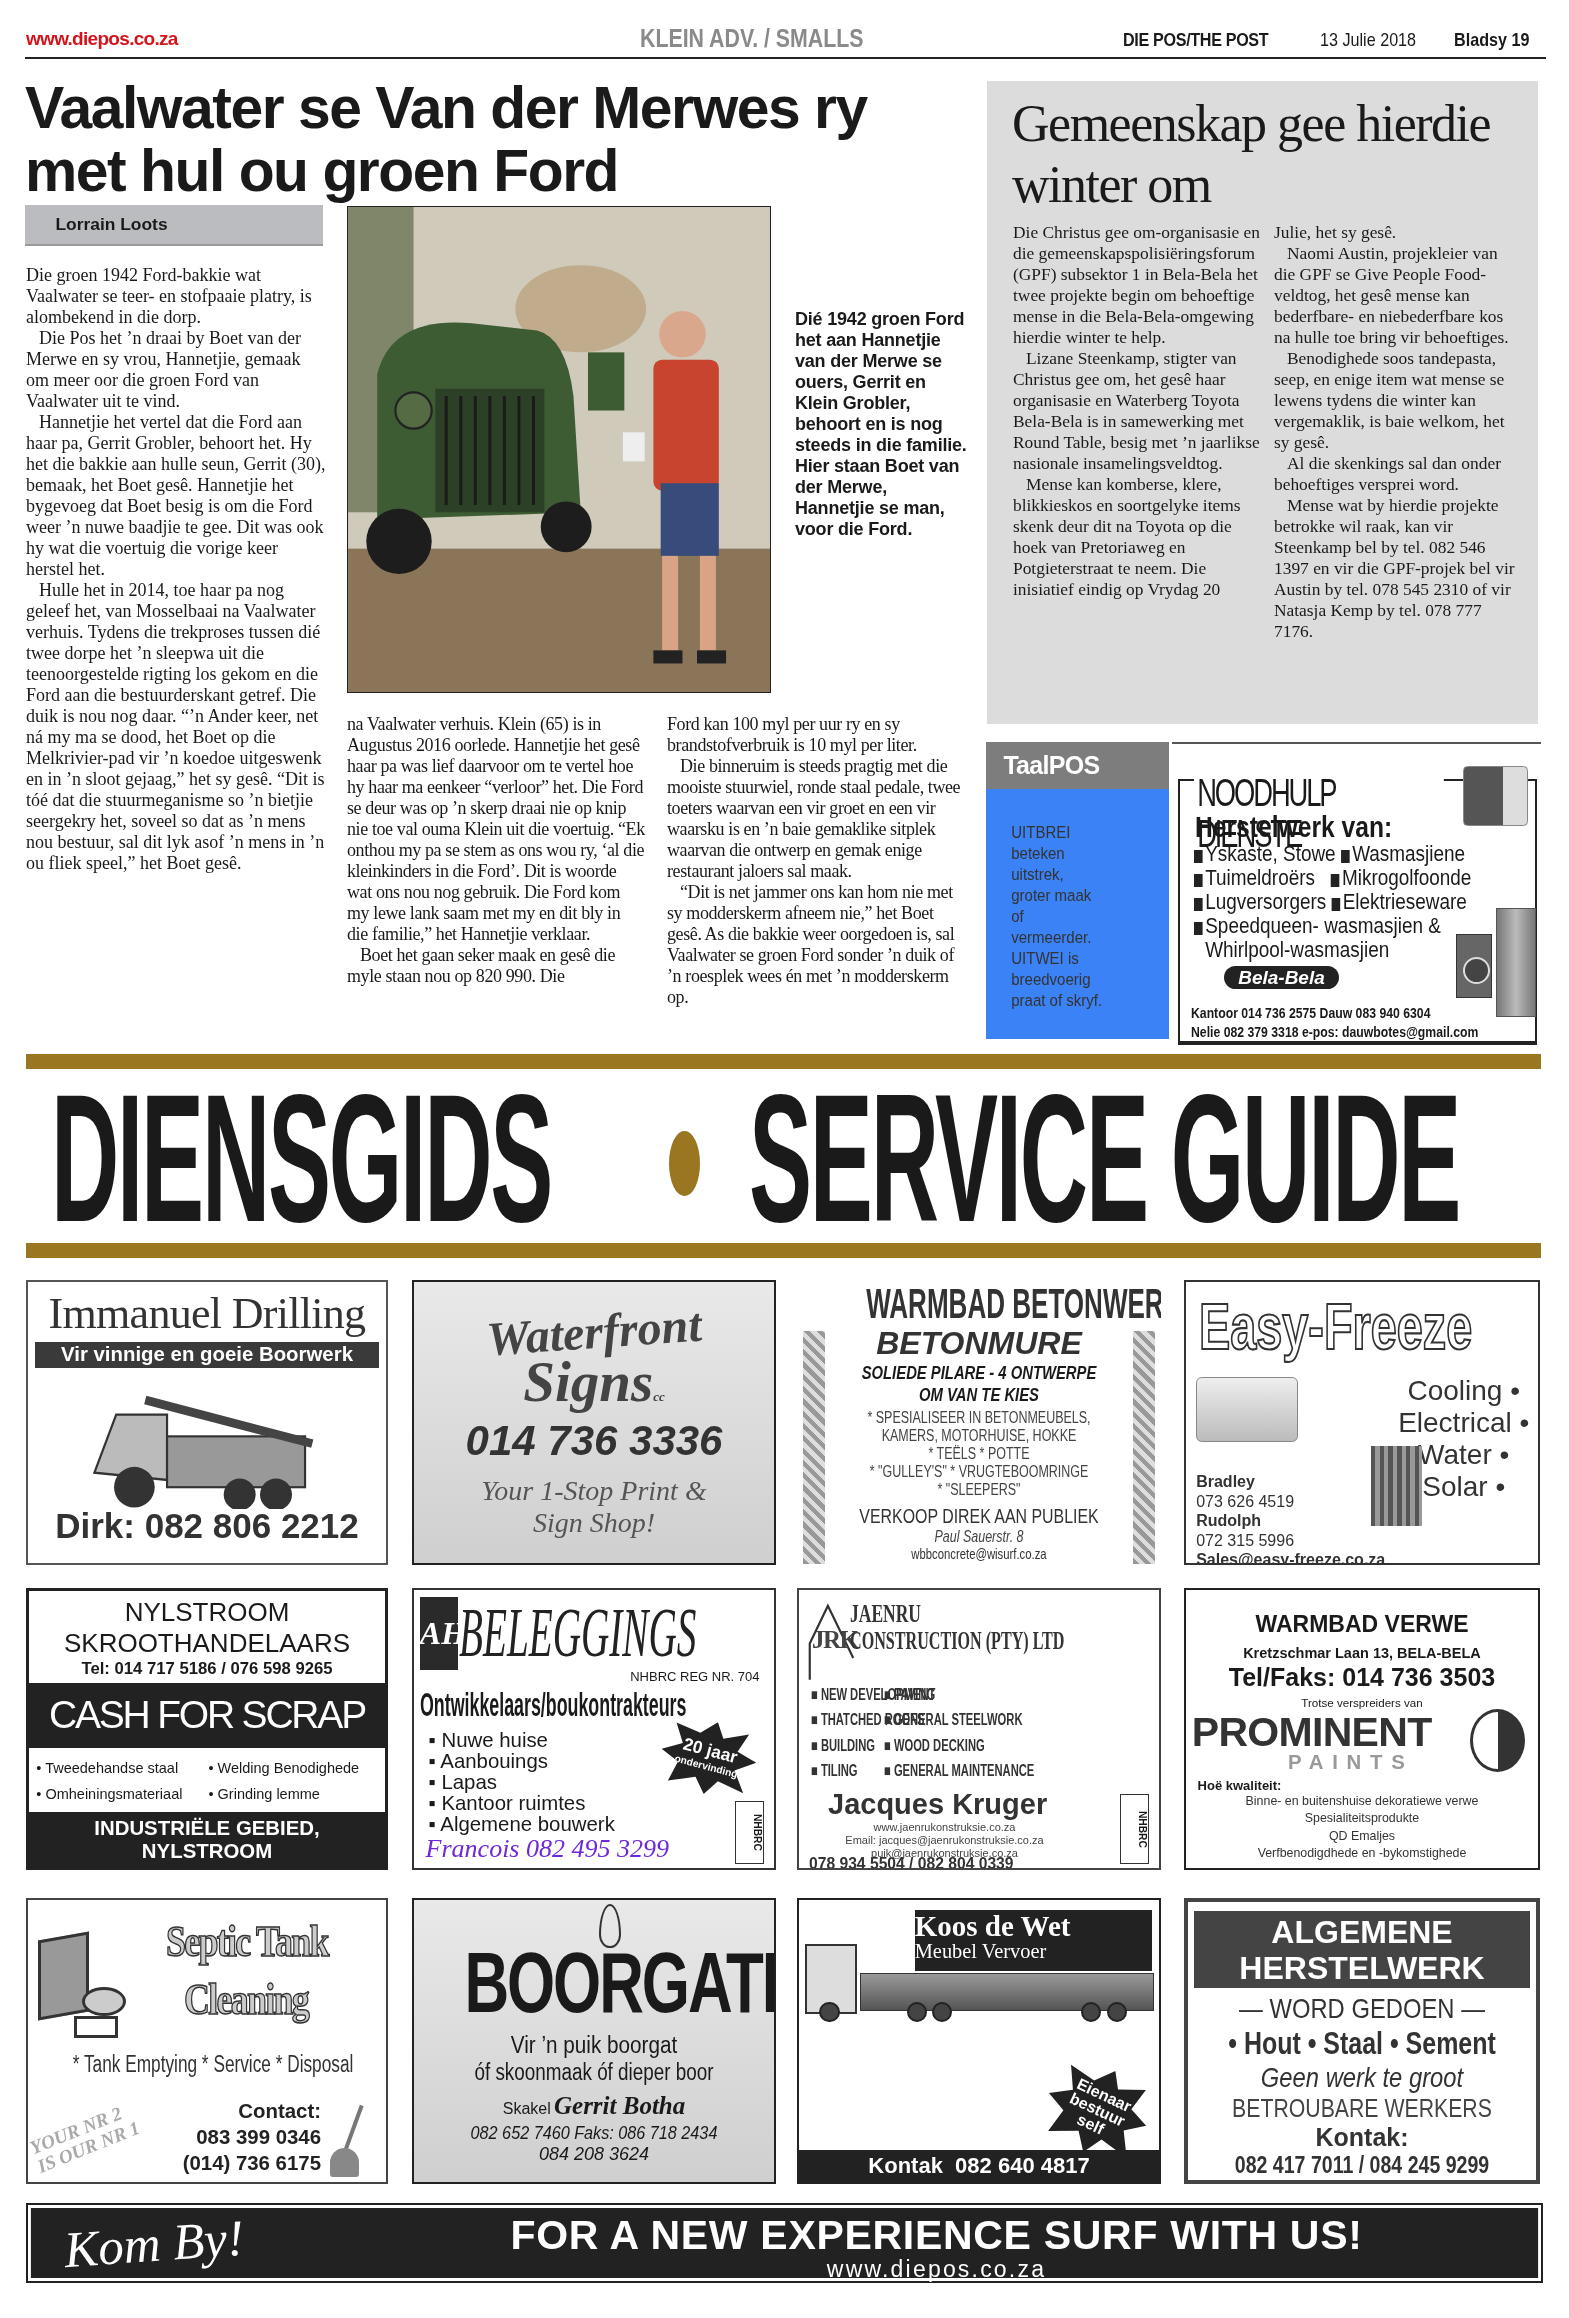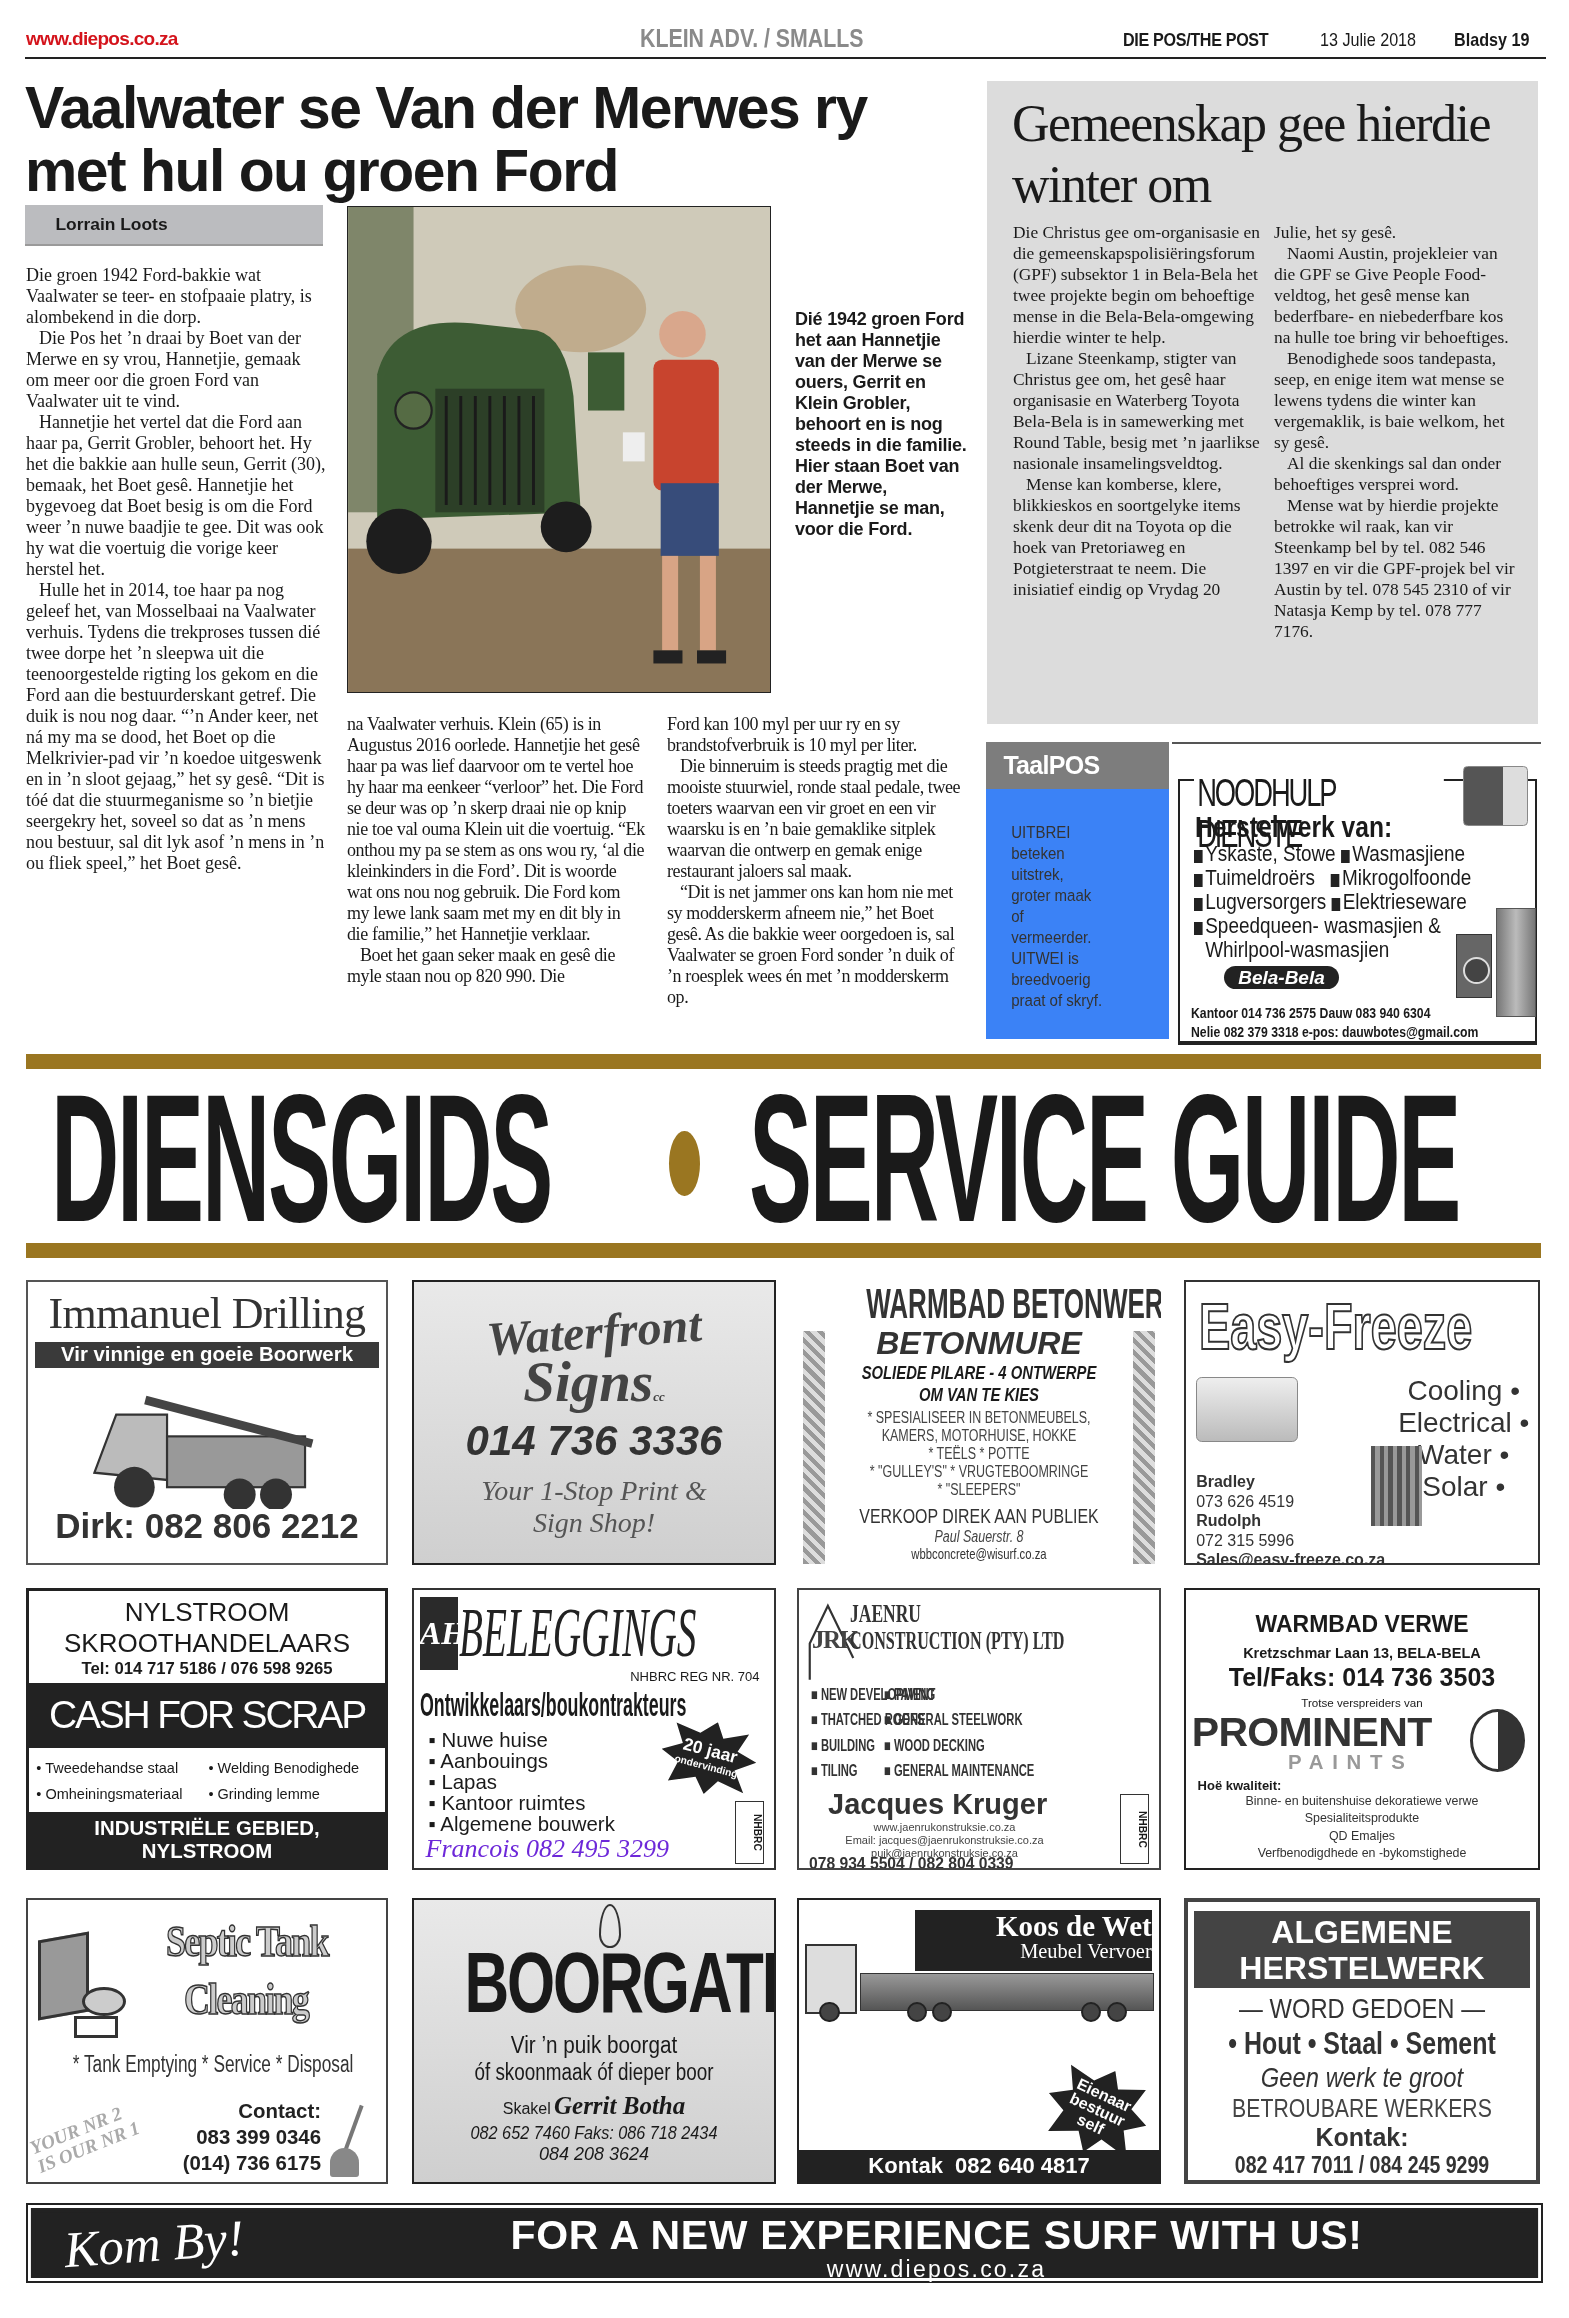--- a/index.html
+++ b/index.html
@@ -353,21 +353,21 @@
   <div style="position:absolute;left:185px;top:4.4px;width:22px;height:44px;border:2.2px solid #333;border-radius:50% 50% 50% 50%/70% 70% 30% 30%"></div>
   <div class="c" style="font:bold 86px 'Liberation Sans',sans-serif;color:#1a1a1a;margin-top:42px;letter-spacing:-2.9px;transform:scaleX(.72);white-space:nowrap;line-height:80px">BOORGATE</div>
   <div class="c" style="font:23px 'Liberation Sans',sans-serif;margin-top:10.2px;transform:scaleX(.9)">Vir ’n puik boorgat</div>
   <div class="c" style="font:23px 'Liberation Sans',sans-serif;transform:scaleX(.82);white-space:nowrap">óf skoonmaak óf dieper boor</div>
   <div class="c" style="margin-top:5.8px"><span style="font:16px 'Liberation Sans',sans-serif">Skakel</span> <span style="font:italic bold 25px 'Liberation Serif',serif">Gerrit Botha</span></div>
   <div class="c" style="font:italic 18px 'Liberation Sans',sans-serif;margin-top:2.9px;transform:scaleX(.9);white-space:nowrap">082 652 7460 Faks: 086 718 2434</div>
   <div class="c" style="font:italic 18px 'Liberation Sans',sans-serif">084 208 3624</div>
 </div>
 
 <div class="ad" style="left:797px;top:1898px;width:364px;height:286px;border-color:#222">
-  <div style="position:absolute;right:7.3px;top:10.2px;width:237px;height:61px;background:#222;color:#fff;text-align:right">
+  <div style="position:absolute;right:7.3px;top:10.2px;width:237px;height:61px;background:#222;color:#fff;text-align:left">
     <div style="font:bold 29px 'Liberation Serif',serif;margin-top:0">Koos de Wet</div>
     <div style="font:20.4px 'Liberation Serif',serif;margin-top:-2.9px">Meubel Vervoer</div>
   </div>
   <div style="position:absolute;left:5.8px;top:44px;width:349px;height:80px">
     <div style="position:absolute;left:0;top:0;width:52px;height:70px;background:#ddd;border:2.2px solid #333"></div>
     <div style="position:absolute;left:55px;top:29px;width:294px;height:38px;background:linear-gradient(180deg,#999,#555);border:1.5px solid #333"></div>
     <div style="position:absolute;left:14.5px;top:58px;width:20.4px;height:20.4px;border-radius:50%;background:#444;border:2.2px solid #222"></div>
     <div style="position:absolute;left:102px;top:58px;width:20.4px;height:20.4px;border-radius:50%;background:#444;border:2.2px solid #222"></div>
     <div style="position:absolute;left:127px;top:58px;width:20.4px;height:20.4px;border-radius:50%;background:#444;border:2.2px solid #222"></div>
     <div style="position:absolute;left:276px;top:58px;width:20.4px;height:20.4px;border-radius:50%;background:#444;border:2.2px solid #222"></div>

